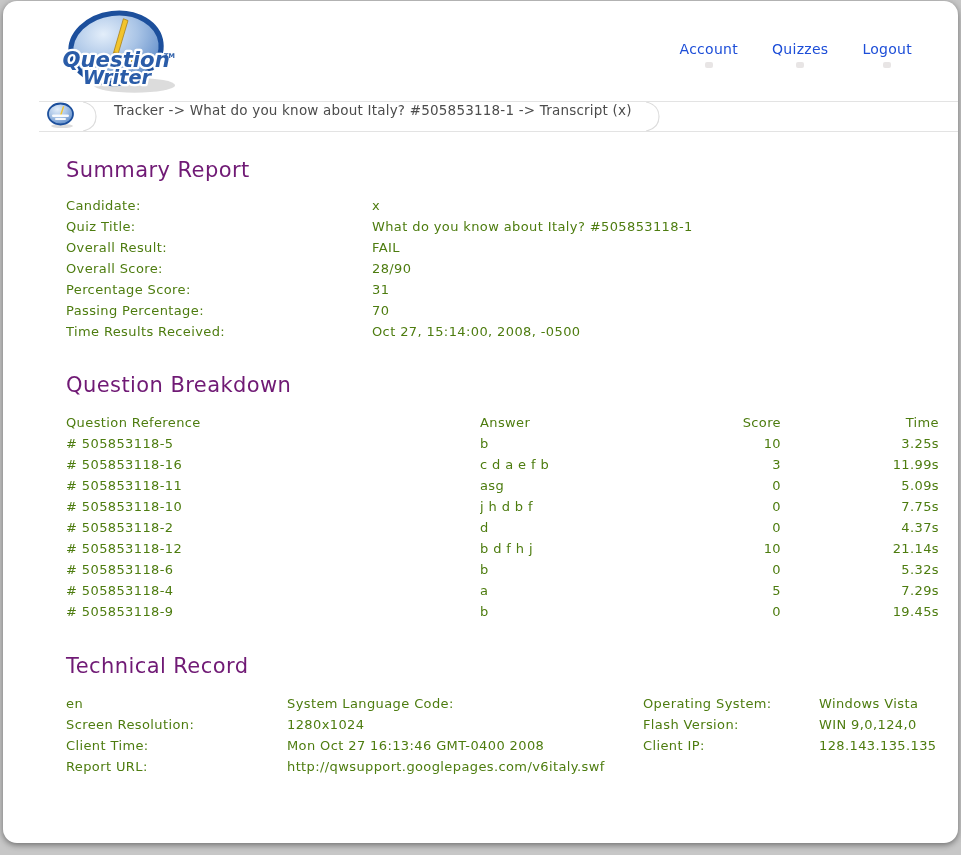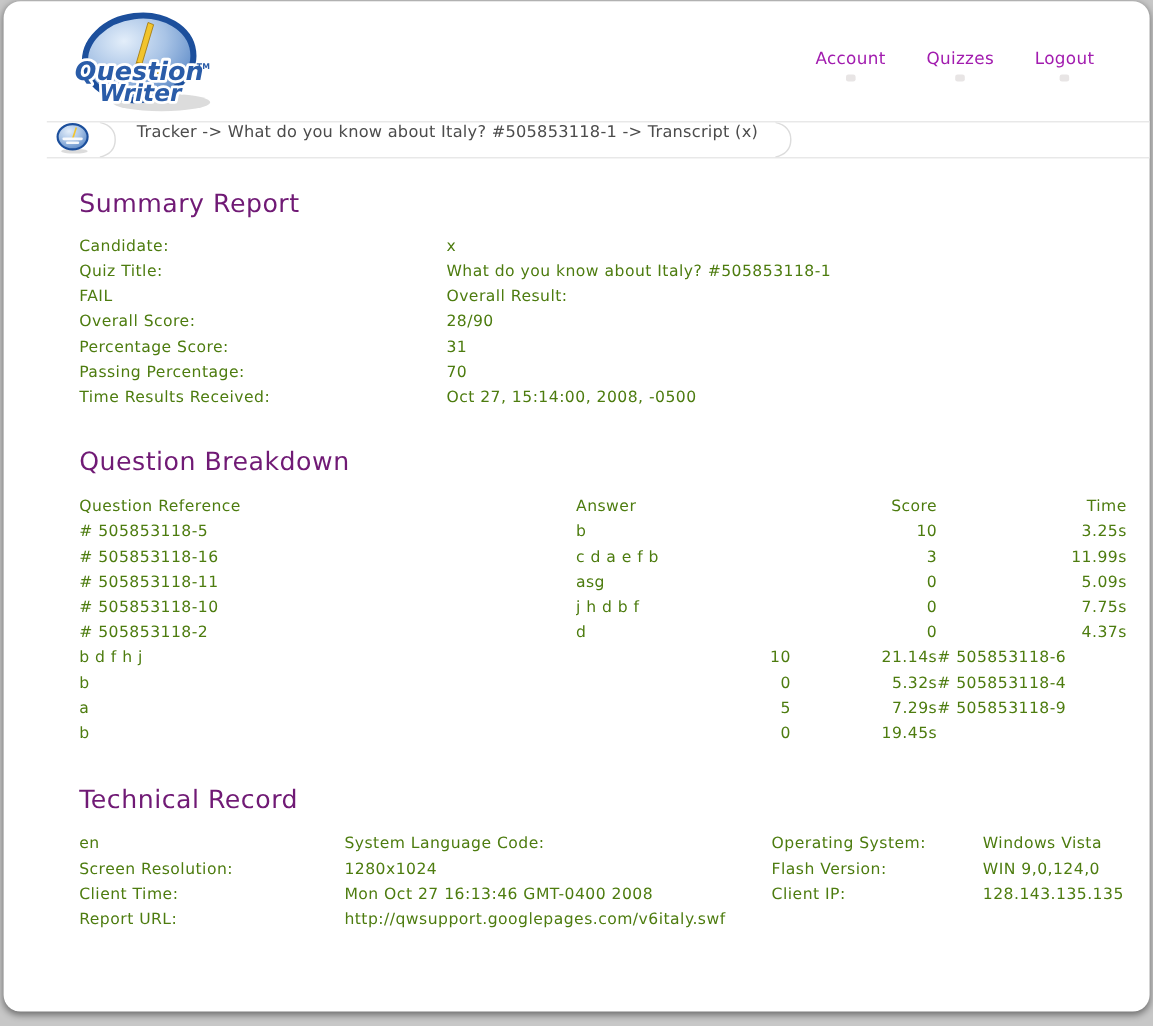--- a/index.html
+++ b/index.html
@@ -22,21 +22,21 @@
 
   
   .topbar { position: relative; height: 100px; }
   .logo { position: absolute; left: 16px; top: 6px; cursor: pointer; }
   .topnav {
     position: absolute; right: 46px; top: 40px;
     display: flex; gap: 34px;
   }
   .nav-item {
     display: flex; flex-direction: column; align-items: center;
-    font-size: 14px; color: #a21caf; letter-spacing: 0.02em;
+    font-size: 14px; color: #1d4ed8; letter-spacing: 0.02em;
     cursor: pointer; text-decoration: none;
   }
   .nav-dot {
     width: 8px; height: 6px; margin-top: 5px;
     background: #e8e5e5; border-radius: 2px;
   }
 
   
   .crumbbar {
     height: 31px;
@@ -152,22 +152,22 @@
 
   <main>
 
     <section>
       <h2 class="h-summary">Summary Report</h2>
       <div class="kv-grid txt">
         <div class="cell">Candidate:</div>
         <div class="cell">x</div>
         <div class="cell">Quiz Title:</div>
         <div class="cell">What do you know about Italy? #505853118-1</div>
+        <div class="cell">Overall Result:</div>
         <div class="cell">FAIL</div>
-        <div class="cell">Overall Result:</div>
         <div class="cell">Overall Score:</div>
         <div class="cell">28/90</div>
         <div class="cell">Percentage Score:</div>
         <div class="cell">31</div>
         <div class="cell">Passing Percentage:</div>
         <div class="cell">70</div>
         <div class="cell">Time Results Received:</div>
         <div class="cell">Oct 27, 15:14:00, 2008, -0500</div>
       </div>
     </section>
@@ -198,20 +198,21 @@
         <div class="cell"># 505853118-10</div>
         <div class="cell">j h d b f</div>
         <div class="cell num">0</div>
         <div class="cell num">7.75s</div>
 
         <div class="cell"># 505853118-2</div>
         <div class="cell">d</div>
         <div class="cell num">0</div>
         <div class="cell num">4.37s</div>
 
+        <div class="cell"># 505853118-12</div>
         <div class="cell">b d f h j</div>
         <div class="cell num">10</div>
         <div class="cell num">21.14s</div>
 
         <div class="cell"># 505853118-6</div>
         <div class="cell">b</div>
         <div class="cell num">0</div>
         <div class="cell num">5.32s</div>
 
         <div class="cell"># 505853118-4</div>

